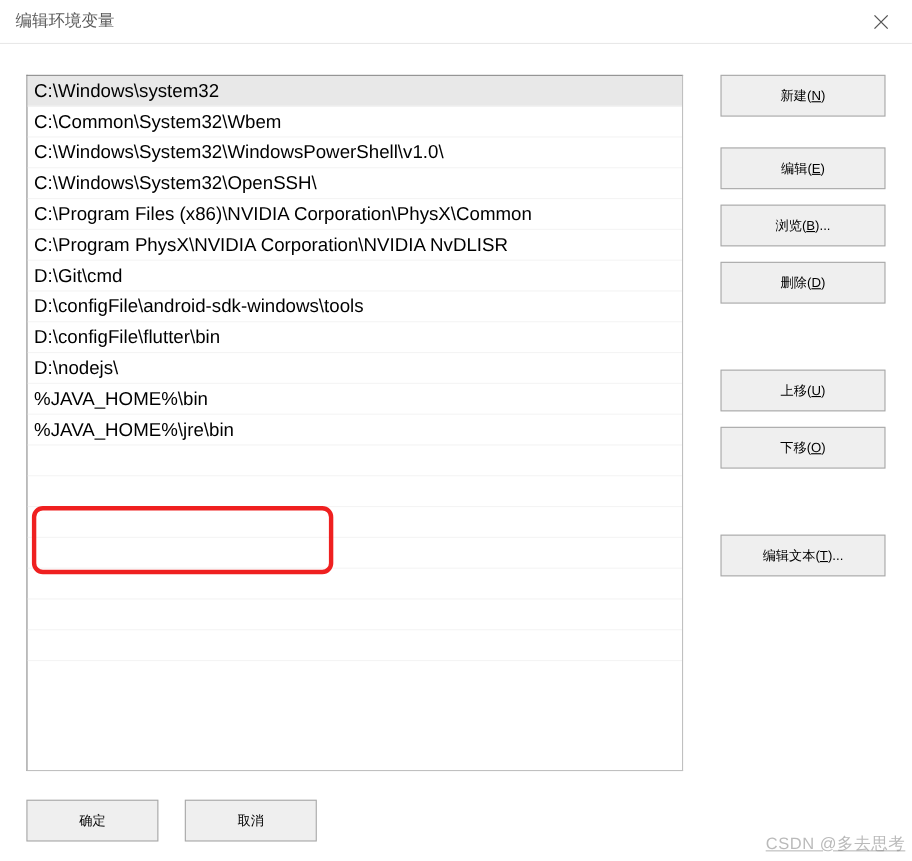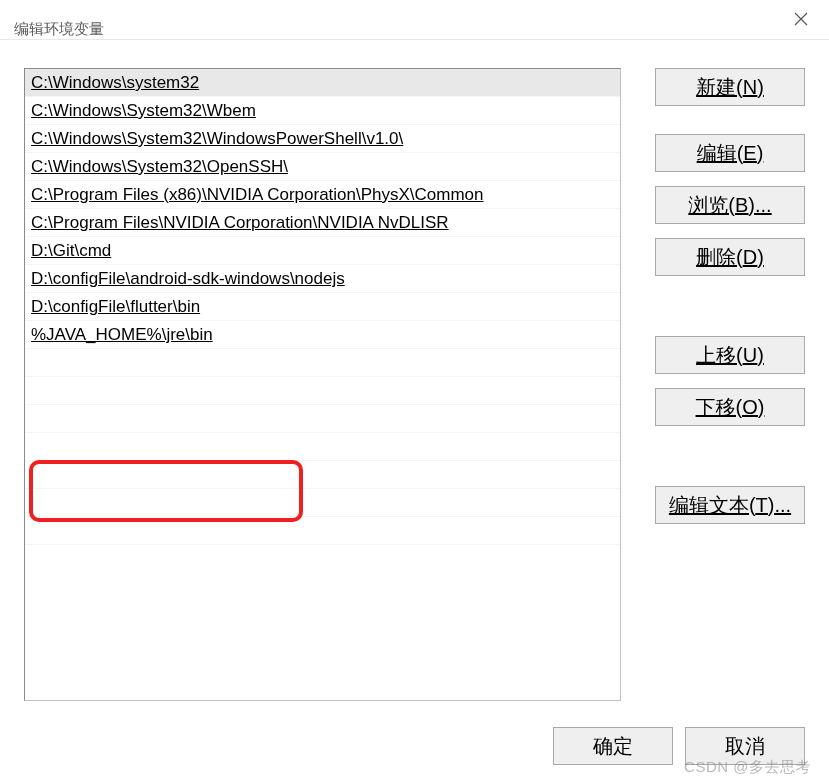--- a/index.html
+++ b/index.html
@@ -14,21 +14,21 @@
       width: 829px;
       height: 783px;
       overflow: hidden;
       position: relative;
     }
     .titlebar {
       height: 40px;
       background: #ffffff;
       border-bottom: 1px solid #e8e8e8;
       display: flex;
-      align-items: flex-end;
+      align-items: center;
       justify-content: space-between;
       padding-left: 14px;
     }
     .titlebar-title {
       color: #5a5a5a;
       font-size: 15px;
     }
     .titlebar-close {
       width: 56px;
       height: 40px;
@@ -54,21 +54,20 @@
       bottom: 0;
       padding: 28px 24px 18px 24px;
       display: flex;
       flex-direction: column;
     }
     .main-row {
       flex: 1;
       display: flex;
       gap: 34px;
       min-height: 0;
-      text-decoration: underline;
     }
     .listbox {
       flex: 1;
       border: 1px solid #8a8a8a;
       border-right-color: #c0c0c0;
       border-bottom-color: #c0c0c0;
       background: #ffffff;
       overflow-y: auto;
       position: relative;
     }
@@ -103,51 +102,51 @@
     }
     .button-col {
       width: 150px;
       display: flex;
       flex-direction: column;
     }
     .btn {
       height: 38px;
       border: 1px solid #a8a8a8;
       background: #efefef;
-      font-size: 20px;
+      font-size: 12px;
       color: #000;
       cursor: default;
       padding: 0 8px;
       display: flex;
       align-items: center;
       justify-content: center;
       font-family: inherit;
     }
     .button-col .btn {
       margin-bottom: 14px;
     }
     .gap-small { height: 14px; }
     .gap-large { height: 46px; }
     .bottom-row {
       display: flex;
-      justify-content: flex-end;
-      gap: 12px;
+      gap: 24px;
       padding-top: 26px;
     }
     .bottom-row .btn {
       width: 120px;
     }
     .watermark {
       position: absolute;
-      right: 18px;
+      right: 6px;
       bottom: 6px;
       font-size: 15px;
       color: rgba(130,130,130,0.55);
       pointer-events: none;
       letter-spacing: 0.5px;
+      text-decoration: underline;
     }
     u { text-decoration: underline; }
   </style>
 </head>
 <body>
 
 <div class="titlebar">
   <span class="titlebar-title">编辑环境变量</span>
   <div class="titlebar-close">
     <svg viewBox="0 0 14 14">
@@ -155,28 +154,30 @@
       </svg>
   </div>
 </div>
 
 <div class="content">
   <div class="main-row">
 
     <div class="listbox" id="listbox">
 
       <div class="list-item selected">C:\Windows\system32</div>
-        <div class="list-item">C:\Windows\System32\Wbem</div>
+        <div class="list-item">C:\Common\System32\Wbem</div>
         <div class="list-item">C:\Windows\System32\WindowsPowerShell\v1.0\</div>
         <div class="list-item">C:\Windows\System32\OpenSSH\</div>
         <div class="list-item">C:\Program Files (x86)\NVIDIA Corporation\PhysX\Common</div>
-        <div class="list-item">C:\Program Files\NVIDIA Corporation\NVIDIA NvDLISR</div>
+        <div class="list-item">C:\Program PhysX\NVIDIA Corporation\NVIDIA NvDLISR</div>
         <div class="list-item">D:\Git\cmd</div>
-        <div class="list-item">D:\configFile\android-sdk-windows\nodejs</div>
+        <div class="list-item">D:\configFile\android-sdk-windows\tools</div>
         <div class="list-item">D:\configFile\flutter\bin</div>
+        <div class="list-item">D:\nodejs\</div>
+        <div class="list-item">%JAVA_HOME%\bin</div>
         <div class="list-item">%JAVA_HOME%\jre\bin</div>
         <div class="placeholder-row"></div>
         <div class="placeholder-row"></div>
         <div class="placeholder-row"></div>
         <div class="placeholder-row"></div>
         <div class="placeholder-row"></div>
         <div class="placeholder-row"></div>
         <div class="placeholder-row"></div>
         <div class="highlight-box"></div>
     </div>

